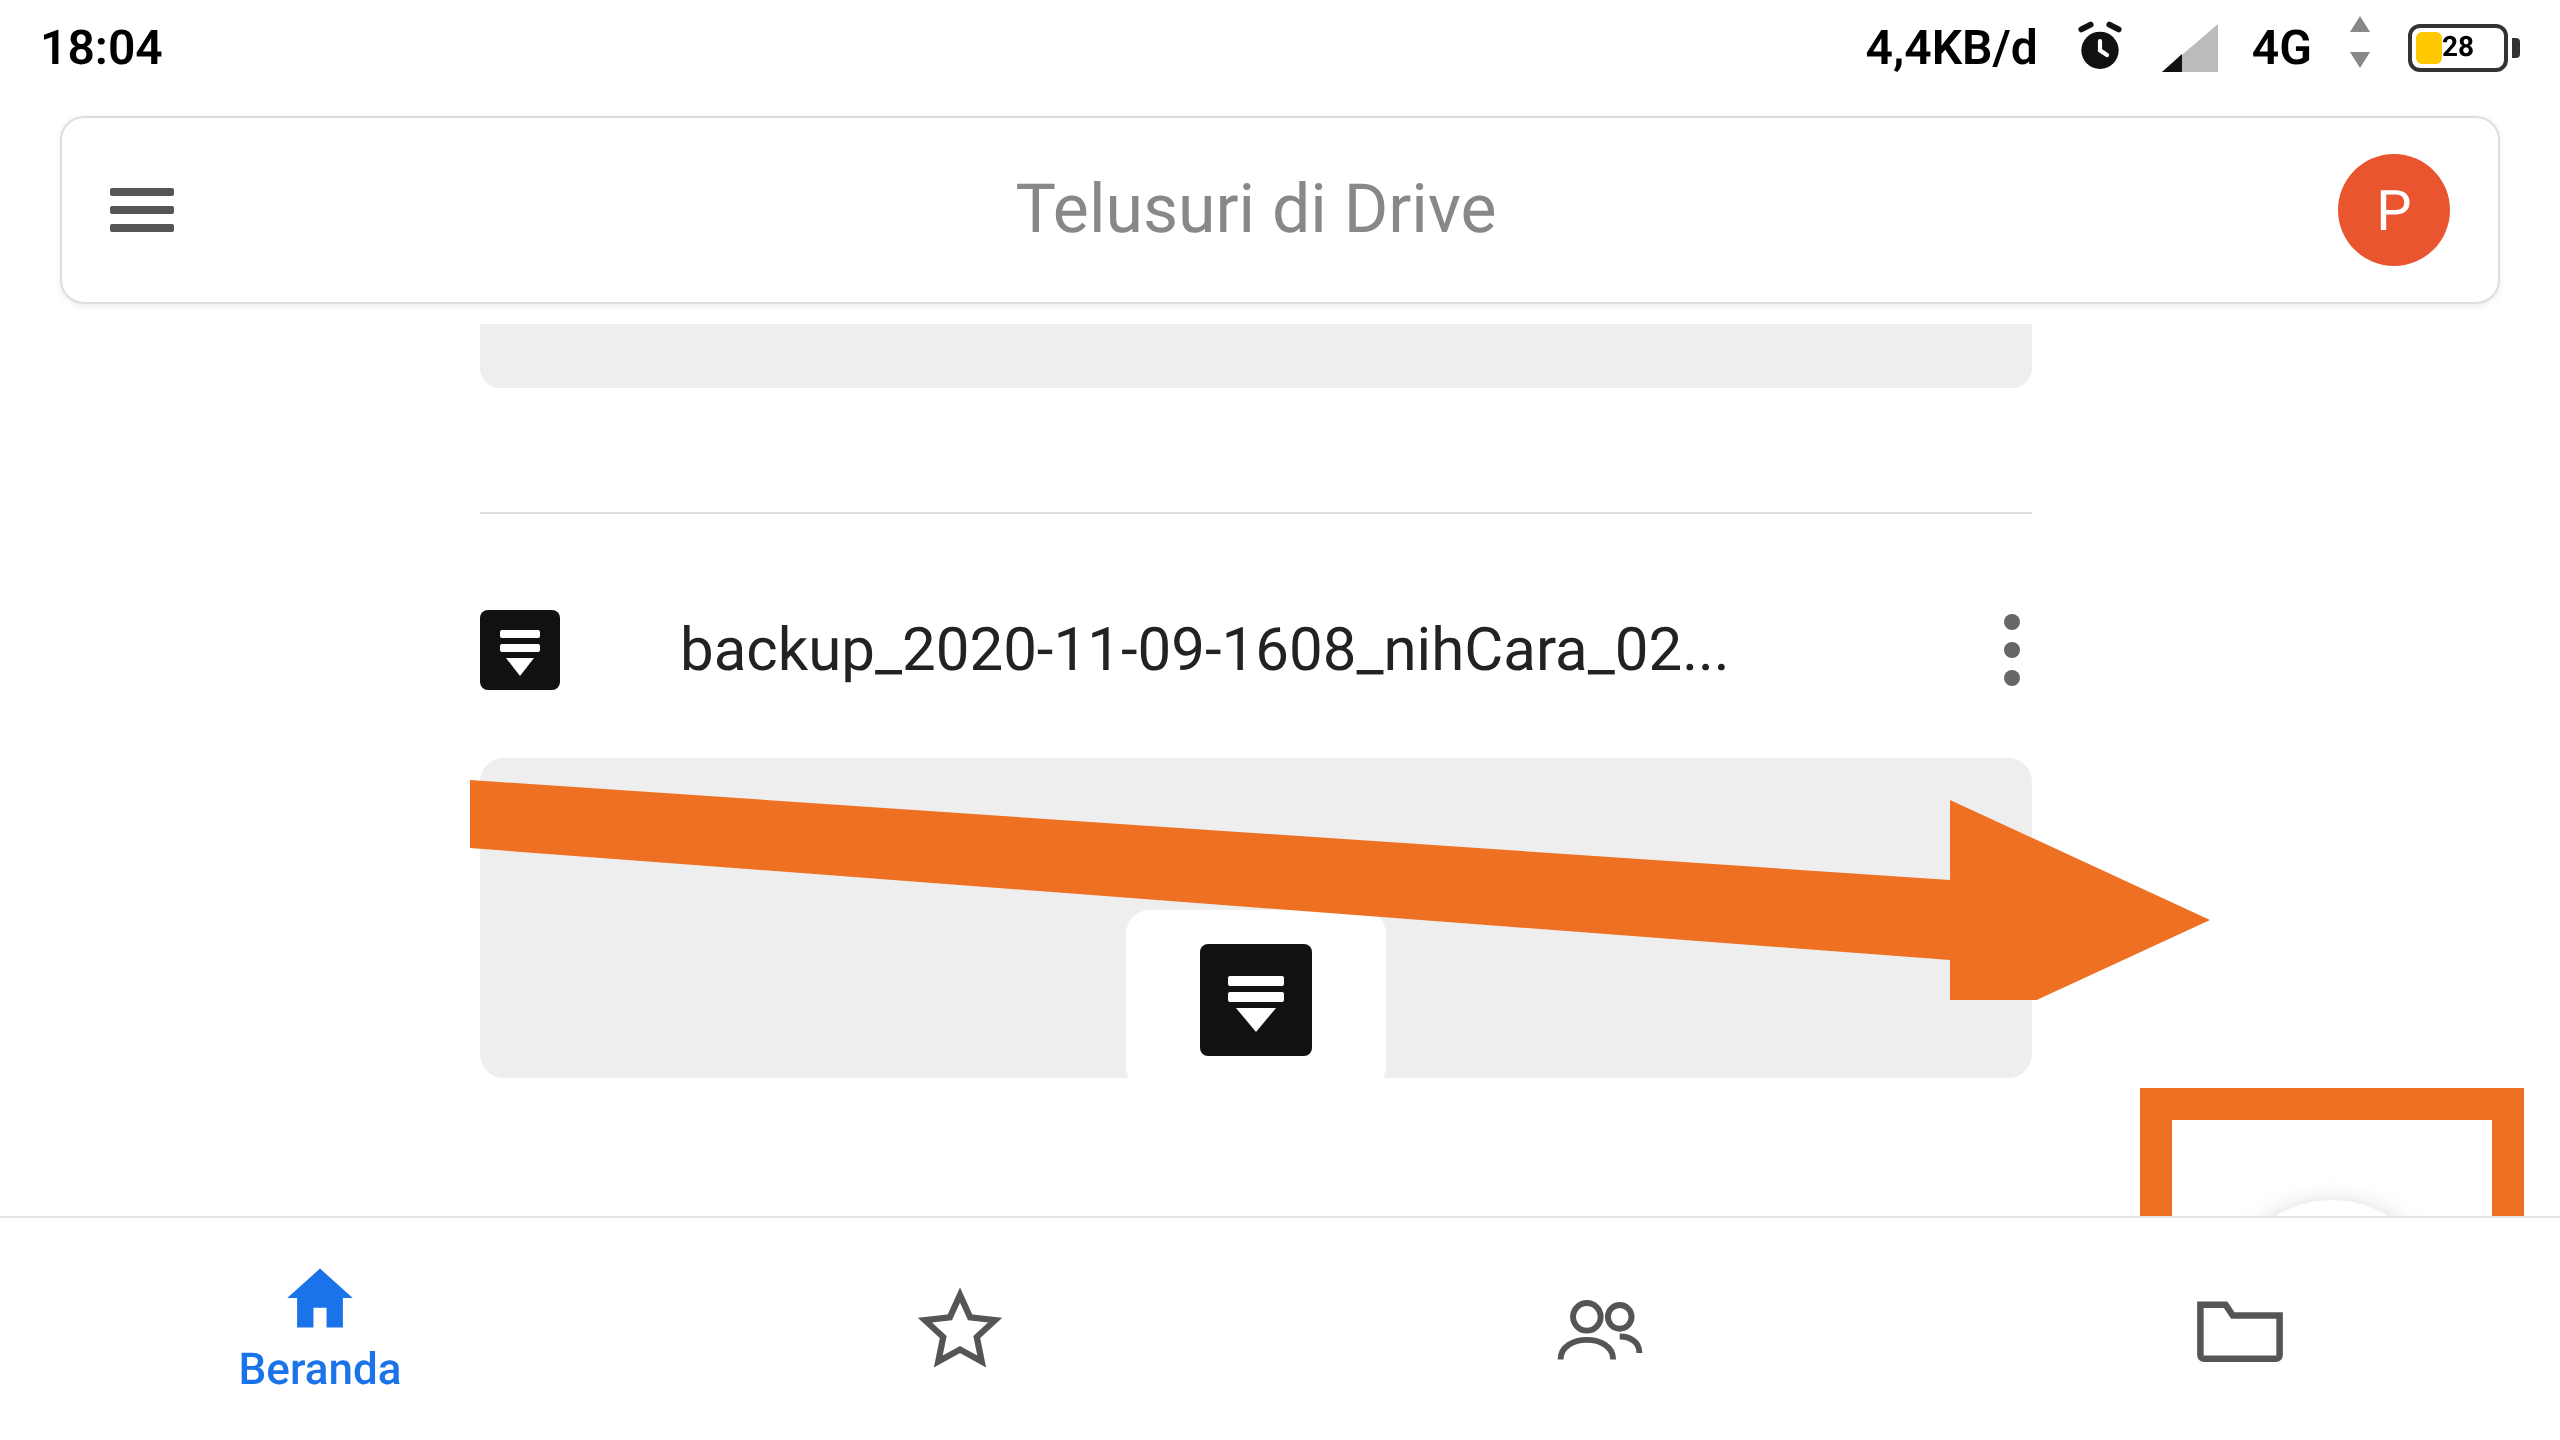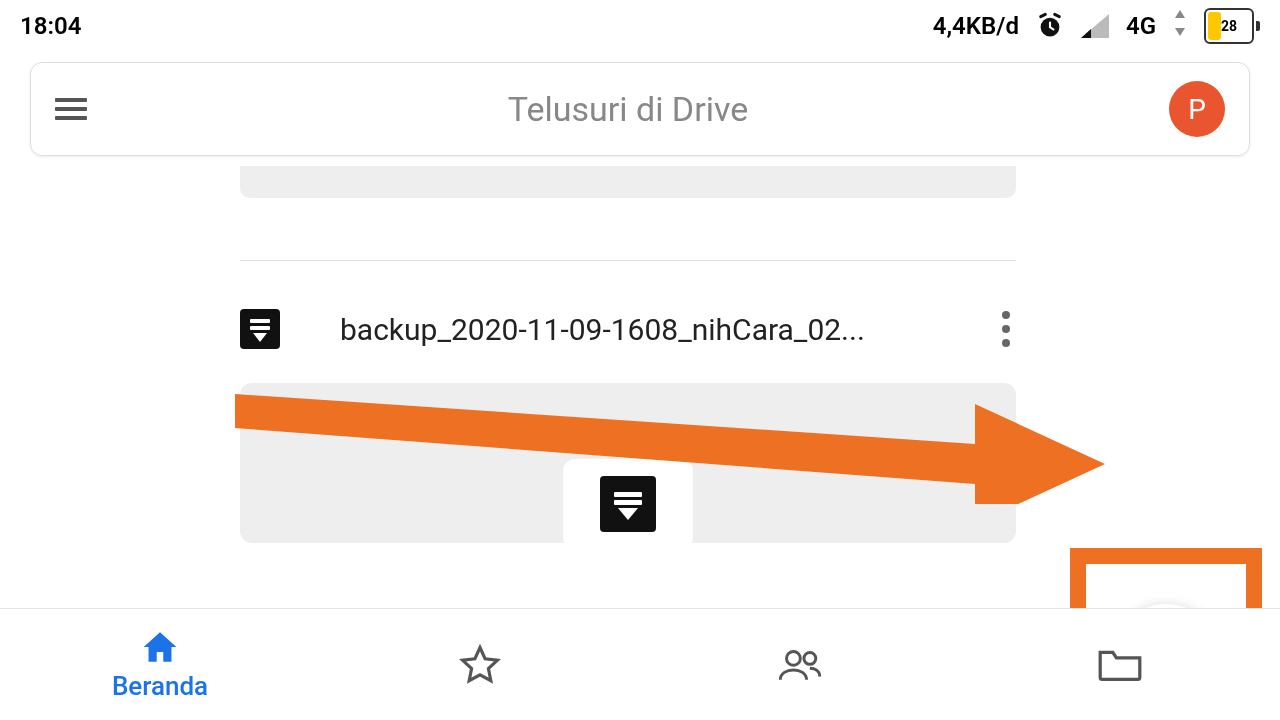--- a/index.html
+++ b/index.html
@@ -4,21 +4,21 @@
 <style>
   * { box-sizing: border-box; margin: 0; padding: 0; }
   html, body { width: 1280px; height: 720px; font-family: Roboto, Arial, sans-serif; background: #fff; overflow: hidden; }
   
   
   .status-bar { display: flex; justify-content: space-between; align-items: center; padding: 8px 20px; font-size: 24px; font-weight: 600; text-align: right; }
   .status-right { display: flex; align-items: center; gap: 17px; }
   .alarm-icon { display: inline-flex; }
   .signal-icon { display: inline-flex; }
   .battery { display: inline-flex; align-items: center; }
-  .battery-body { position: relative; width: 50px; height: 36px; border: 2.5px solid #333; border-radius: 6px; display: flex; align-items: center; justify-content: center; }
+  .battery-body { position: relative; width: 50px; height: 24px; border: 2.5px solid #333; border-radius: 6px; display: flex; align-items: center; justify-content: center; }
   .battery-fill { position: absolute; left: 2px; top: 2px; bottom: 2px; width: 28%; background: #ffc800; border-radius: 3px; }
   .battery-text { position: relative; font-size: 14px; font-weight: 700; z-index: 1; }
   .battery-tip { width: 4px; height: 10px; background: #333; border-radius: 0 2px 2px 0; margin-left: 2px; }
   
   
   .search-bar { margin: 10px 30px; border: 1px solid #ddd; border-radius: 12px; display: flex; align-items: center; padding: 18px 24px; gap: 32px; box-shadow: 0 1px 3px rgba(0,0,0,0.08); text-align: center; }
   .hamburger { display: flex; flex-direction: column; gap: 5px; cursor: pointer; }
   .hamburger span { width: 32px; height: 4px; background: #555; border-radius: 1px; }
   .search-text { flex: 1; font-size: 34px; color: #888; }
   .avatar { width: 56px; height: 56px; border-radius: 50%; background: #e8552f; color: #fff; display: flex; align-items: center; justify-content: center; font-size: 28px; }
@@ -49,21 +49,21 @@
   .fab { position: absolute; right: 60px; top: 438px; width: 108px; height: 108px; border-radius: 50%; background: #fff; box-shadow: 0 4px 14px rgba(0,0,0,0.25); display: flex; align-items: center; justify-content: center; }
   .plus { position: relative; width: 44px; height: 44px; }
   .plus .v1 { position: absolute; left: 17px; top: 0; width: 10px; height: 22px; background: #ea4335; }
   .plus .v2 { position: absolute; left: 17px; bottom: 0; width: 10px; height: 22px; background: #34a853; }
   .plus .h1 { position: absolute; top: 17px; left: 0; height: 10px; width: 22px; background: #fbbc05; }
   .plus .h2 { position: absolute; top: 17px; right: 0; height: 10px; width: 22px; background: #4285f4; }
   
   
   .bottom-nav { position: absolute; bottom: 0; left: 0; right: 0; height: 112px; border-top: 1px solid #e5e5e5; background: #fff; display: flex; }
   .nav-item { flex: 1; display: flex; flex-direction: column; align-items: center; justify-content: center; gap: 6px; cursor: pointer; }
-  .nav-label { font-size: 26px; color: #1a73e8; font-weight: 500; text-align: right; }
+  .nav-label { font-size: 22px; color: #1a73e8; font-weight: 500; text-align: right; }
   .home-icon svg, .star-icon svg, .shared-icon svg, .folder-icon svg { display: block; }
 </style>
 </head>
 <body>
 
 <div class="status-bar">
   <span>18:04</span>
   <div class="status-right">
     <span>4,4KB/d</span>
     <span class="alarm-icon">

